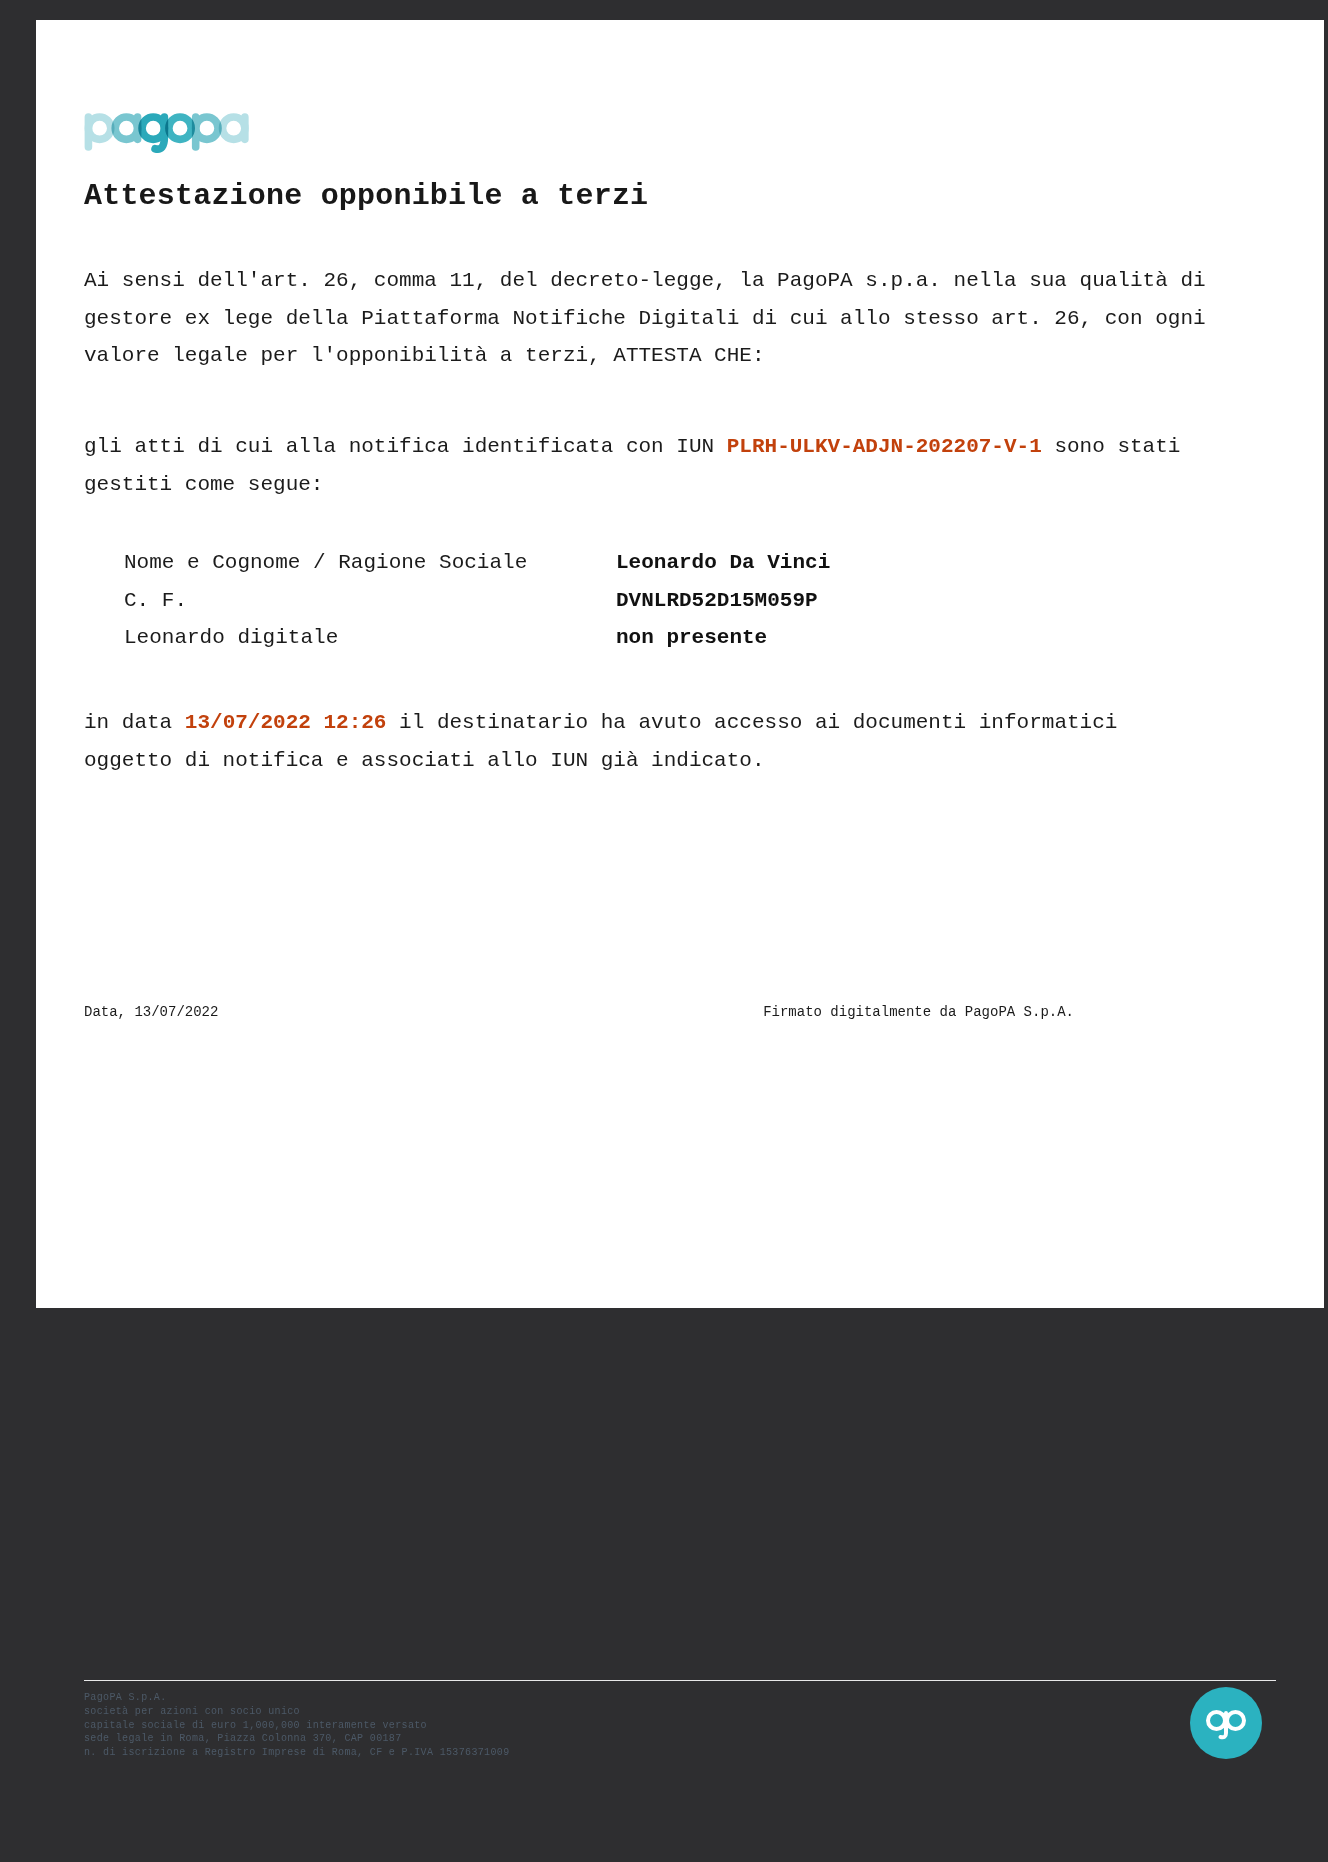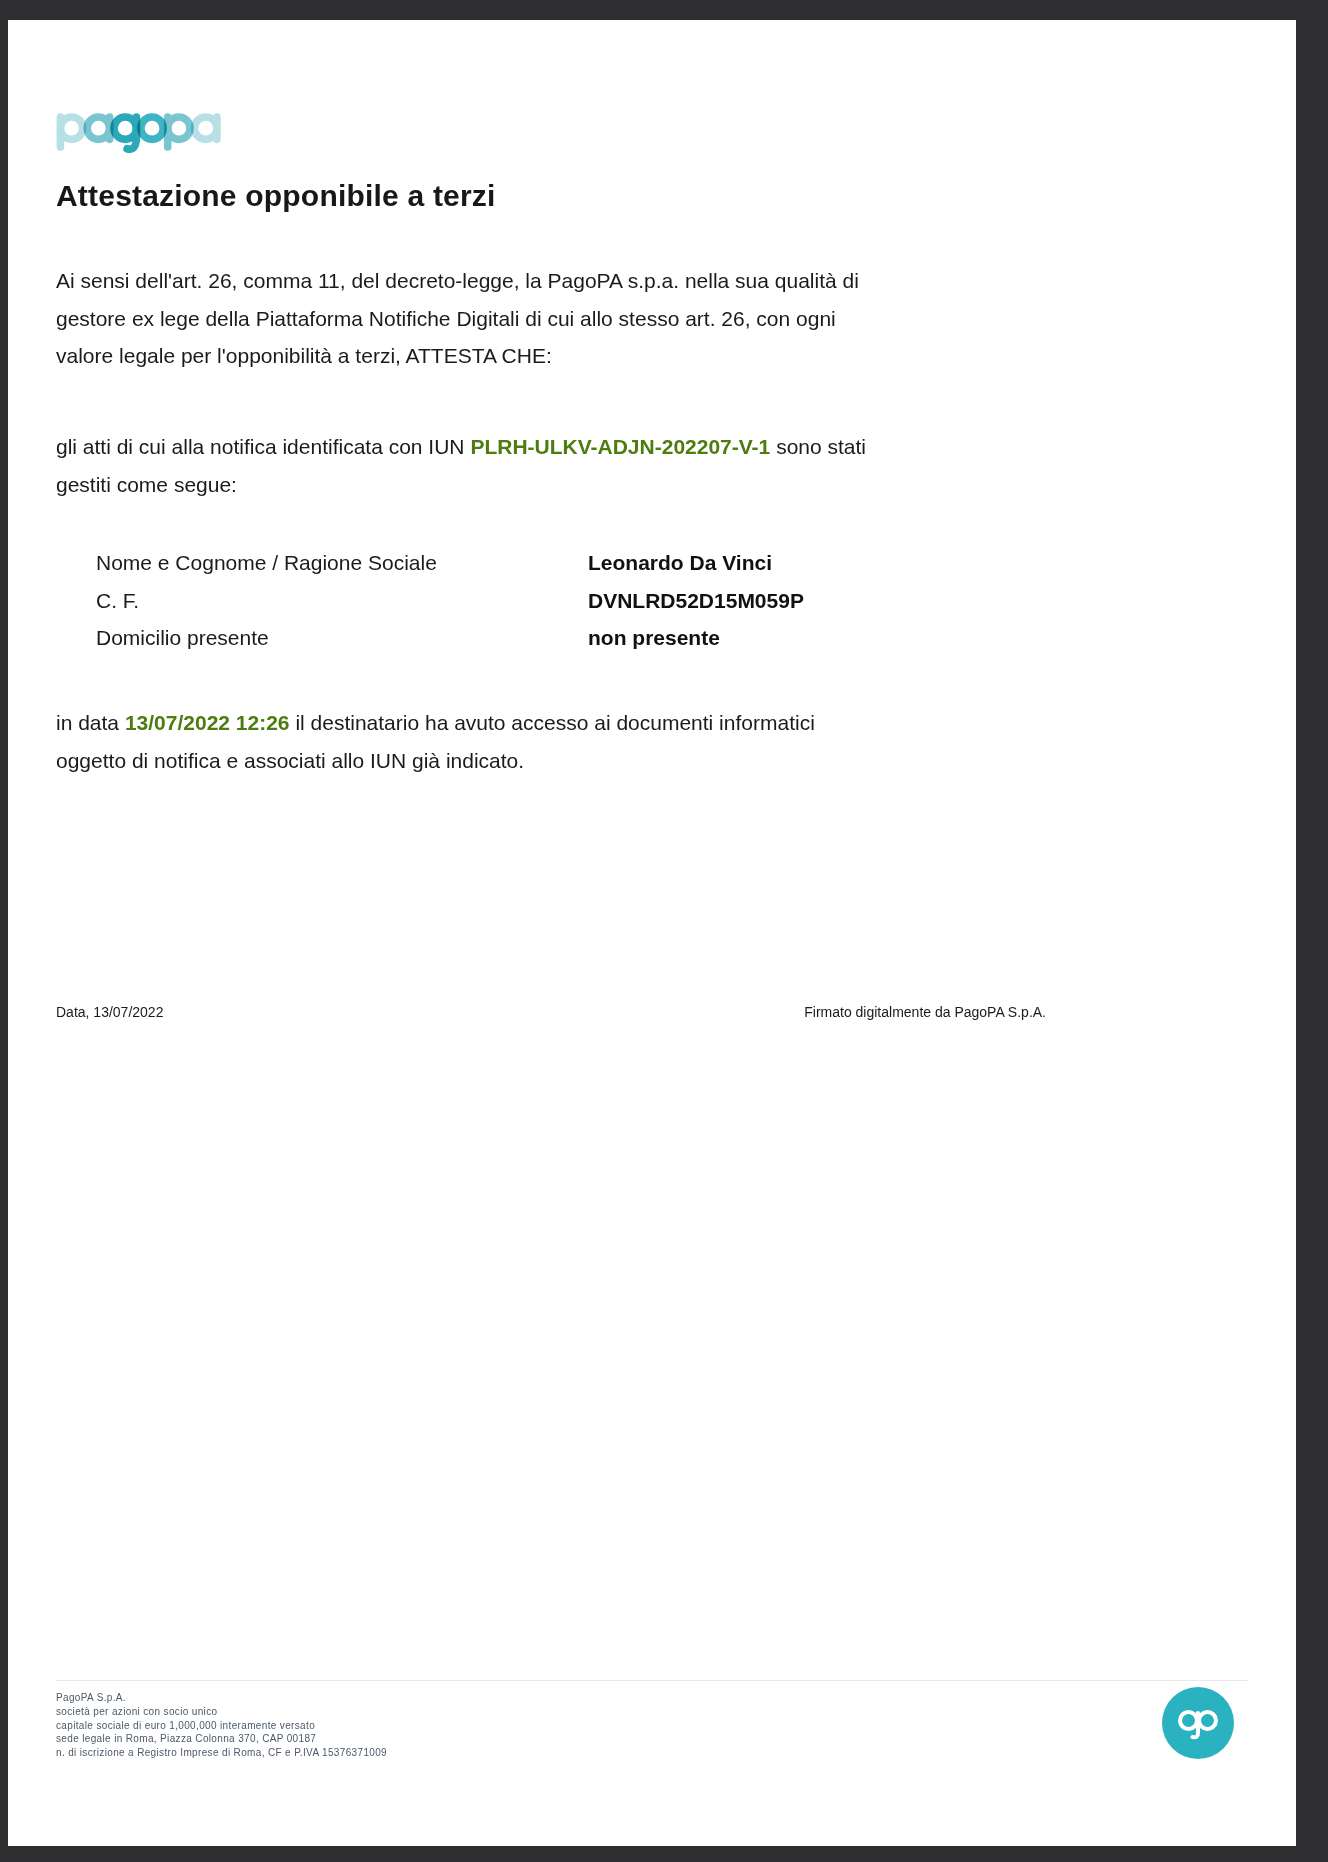--- a/index.html
+++ b/index.html
@@ -4,40 +4,41 @@
 <style>
   html,body{margin:0;padding:0;}
   body{
     width:1328px;height:1862px;
     background:#2e2e30;
     font-family:"Liberation Sans",sans-serif;
     -webkit-font-smoothing:antialiased;
   }
   .frame{position:relative;width:1328px;height:1862px;background:#2e2e30;overflow:hidden;}
   .paper{
-    position:absolute;left:8px;top:20px;width:1288px;height:1826px;
+    position:absolute;left:36px;top:20px;width:1288px;height:1288px;
     background:#ffffff;
+    font-family:Liberation Mono, monospace;
   }
   .abs{position:absolute;left:48px;}
   .logo-svg{display:block;}
   .logo-letter{mix-blend-mode:multiply;}
   .doc-title{
     top:158px;
     font-size:30px;font-weight:700;color:#181818;line-height:36px;
     letter-spacing:0.2px;
   }
   .body-text{
     font-size:21px;line-height:37.5px;color:#1b1b1b;
     white-space:pre-line;width:1150px;letter-spacing:0px;
   }
   .p-intro{top:242px;}
   .p-iun{top:408px;}
   .p-access{top:684px;}
   .p-note{top:808px;}
-  b{font-weight:700;color:#4d7c0f;}
+  b{font-weight:700;color:#c2410c;}
   .recipient-table{top:524px;width:1100px;font-size:21px;line-height:37.5px;color:#1b1b1b;}
   .rrow{display:flex;margin-left:40px;}
   .rlabel{width:492px;flex:0 0 492px;}
   .rvalue{font-weight:700;color:#111;}
   .sig-row{
     top:974px;width:990px;display:flex;justify-content:space-between;
     font-size:14px;line-height:37.5px;color:#1b1b1b;
   }
   .footer{
     top:1660px;left:48px;right:48px;position:absolute;
@@ -103,21 +104,21 @@
     <div class="abs recipient-table">
       <div class="rrow">
         <div class="rlabel">Nome e Cognome / Ragione Sociale</div>
         <div class="rvalue">Leonardo Da Vinci</div>
       </div>
       <div class="rrow">
         <div class="rlabel">C. F.</div>
         <div class="rvalue">DVNLRD52D15M059P</div>
       </div>
       <div class="rrow">
-        <div class="rlabel">Domicilio presente</div>
+        <div class="rlabel">Leonardo digitale</div>
         <div class="rvalue">non presente</div>
       </div>
     </div>
 
     <div class="abs body-text p-access"><span>in data </span><b>13/07/2022 12:26</b><span> il destinatario ha avuto accesso ai documenti informatici
 oggetto di notifica e associati allo IUN già indicato.</span></div>
 
 
     <div class="abs sig-row">
       <span>Data, 13/07/2022</span>

